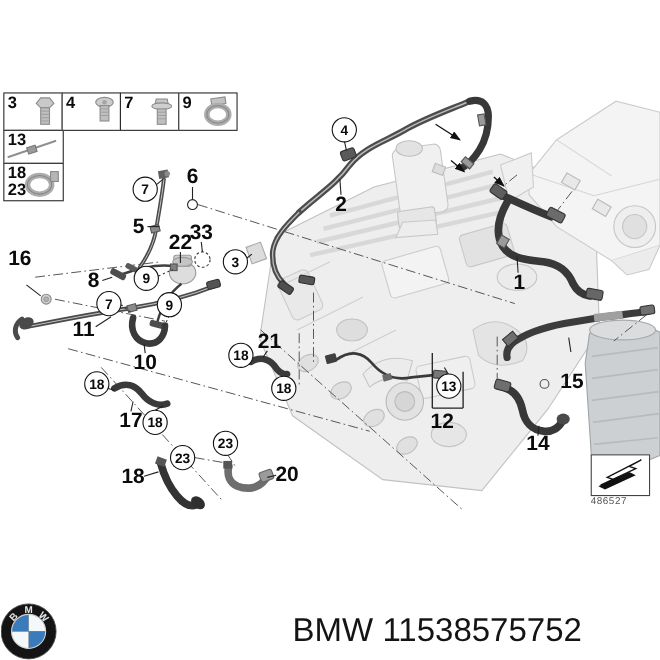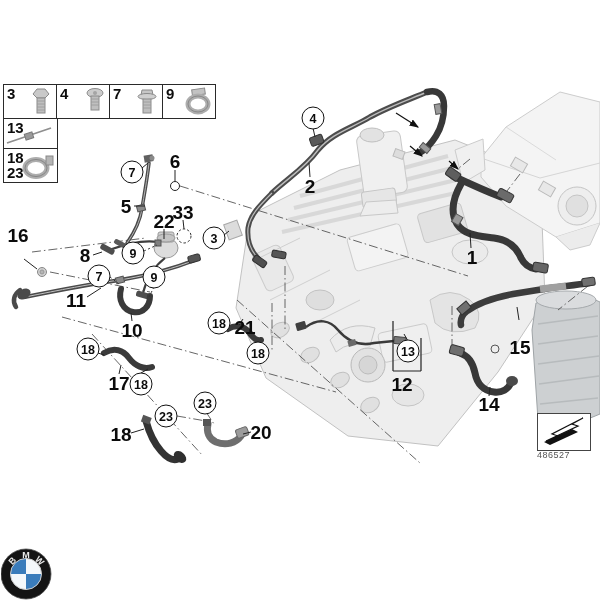--- a/index.html
+++ b/index.html
@@ -323,21 +323,21 @@
   <div class="lbl" style="left:175px;top:161px">6</div>
   <div class="lbl" style="left:85px;top:255px">8</div>
   <div class="lbl" style="left:164px;top:221px">22</div>
   <div class="lbl" style="left:183px;top:212px">33</div>
   <div class="lbl" style="left:310px;top:186px">2</div>
   <div class="lbl" style="left:76px;top:300px">11</div>
   <div class="lbl" style="left:132px;top:330px">10</div>
   <div class="lbl" style="left:119px;top:383px">17</div>
   <div class="lbl" style="left:121px;top:434px">18</div>
   <div class="lbl" style="left:261px;top:432px">20</div>
-  <div class="lbl" style="left:245px;top:327px">21</div>
+  <div class="lbl" style="left:245px;top:311px">21</div>
   <div class="lbl" style="left:402px;top:384px">12</div>
   <div class="lbl" style="left:472px;top:257px">1</div>
   <div class="lbl" style="left:520px;top:347px">15</div>
   <div class="lbl" style="left:489px;top:404px">14</div>
 
   <div class="clbl" style="left:132px;top:172px">7</div>
   <div class="clbl" style="left:214px;top:238px">3</div>
   <div class="clbl" style="left:133px;top:253px">9</div>
   <div class="clbl" style="left:99px;top:276px">7</div>
   <div class="clbl" style="left:154px;top:277px">9</div>
@@ -368,14 +368,15 @@
     <g font-family="Liberation Sans, sans-serif" font-weight="bold" font-size="9" fill="#e8e8e8" text-anchor="middle">
       <g transform="rotate(-46 25 28)">
           <text x="25" y="12">B</text>
         </g>
       <text x="25" y="11.5">M</text>
       <g transform="rotate(46 25 28)">
           <text x="25" y="12">W</text>
         </g>
     </g>
   </svg>
+  <div id="footer-text">BMW 11538575752</div>
 
 </div>
 
 </body></html>

